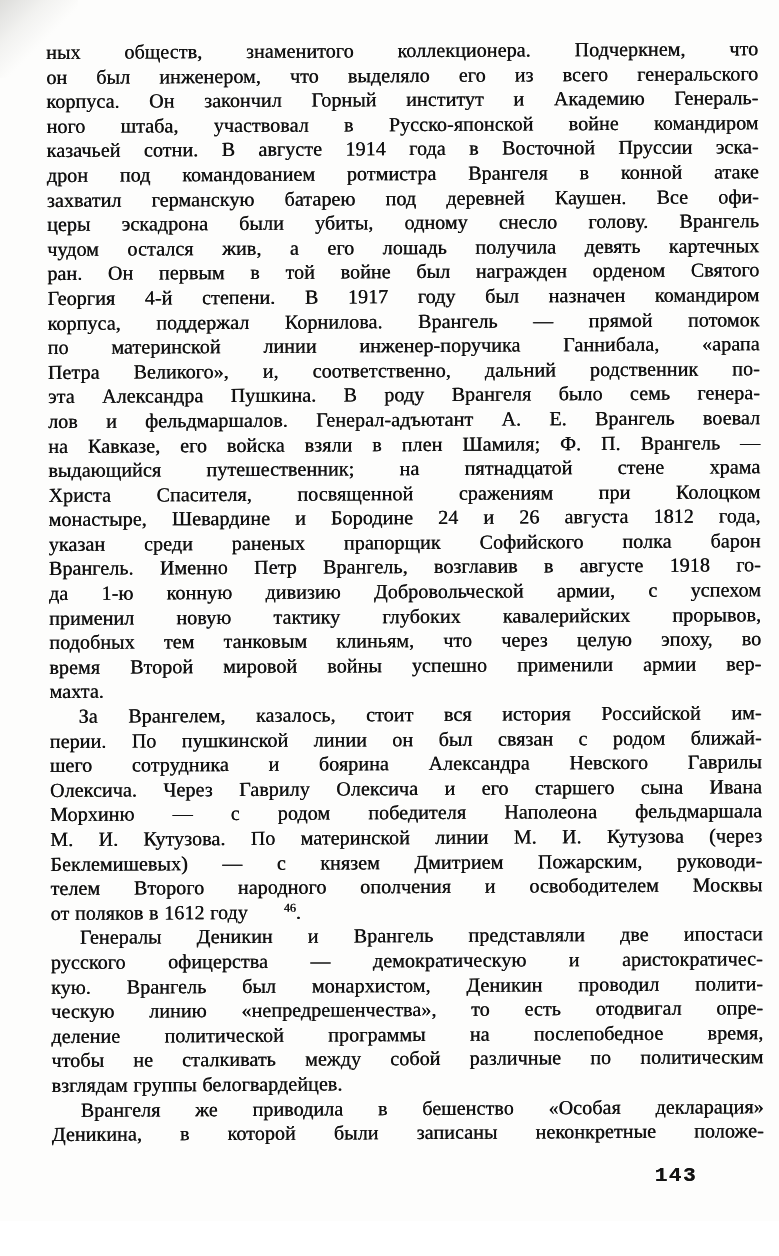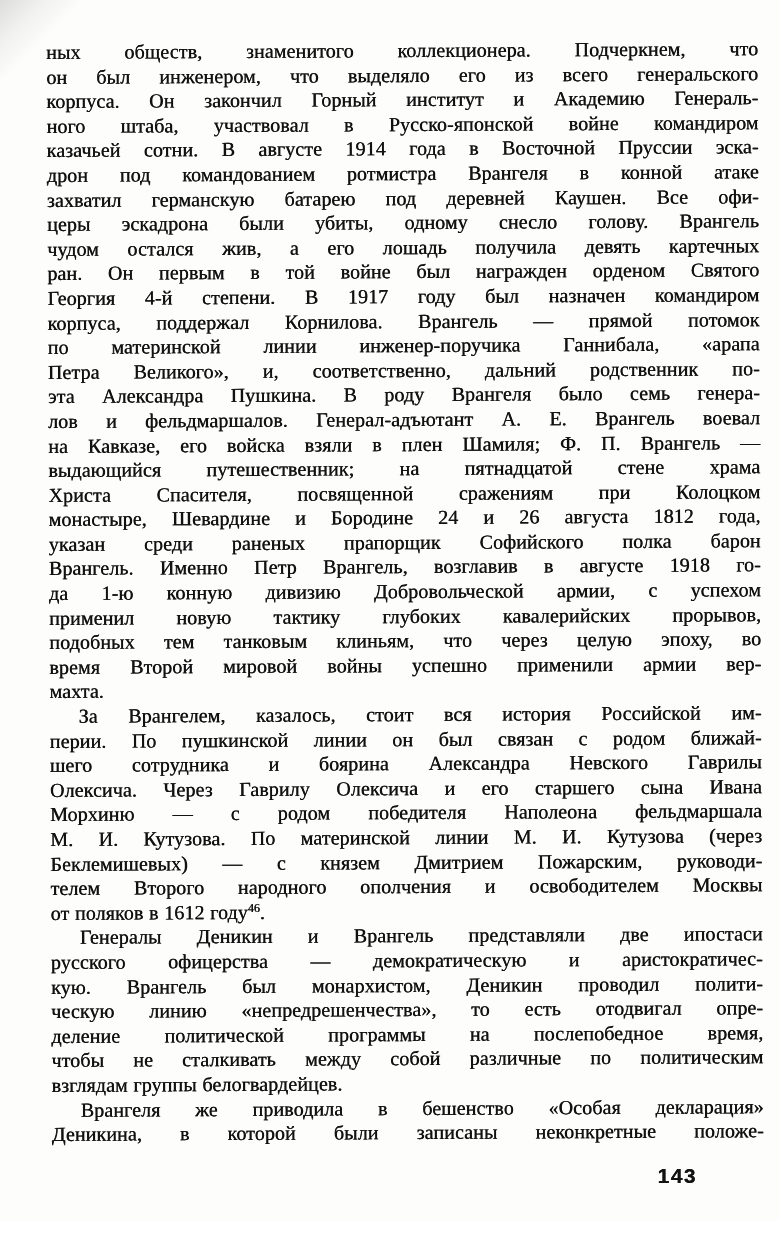--- a/index.html
+++ b/index.html
@@ -54,26 +54,27 @@
     -moz-text-align-last: left;
   }
   .para.indent .line:first-child {
     padding-left: 29px;
   }
   .line sup {
     font-size: 12px;
     line-height: 0;
     vertical-align: 7px;
     letter-spacing: 0;
+    margin-left: 36px;
   }
   .page-number {
     position: absolute;
     top: 1164px;
     right: 82px;
-    font-family: Liberation Sans, sans-serif;
+    font-family: Liberation Mono, monospace;
     font-weight: bold;
     font-size: 21px;
     letter-spacing: 1.5px;
     color: #131313;
     text-shadow: 0.3px 0 0 currentColor;
   }
 </style>
 </head>
 <body>
 

